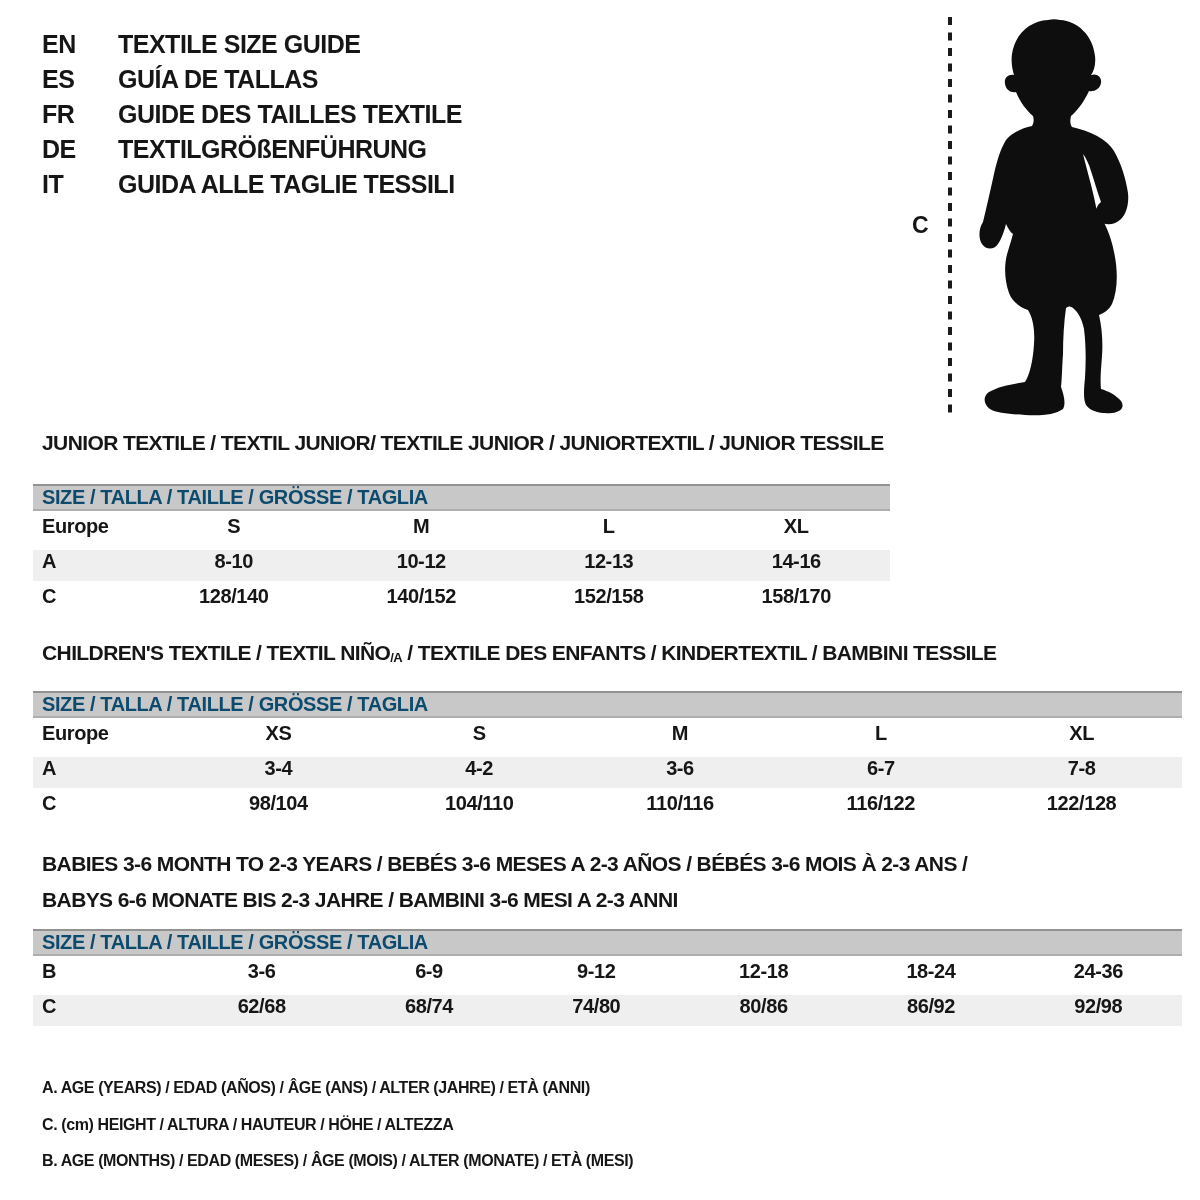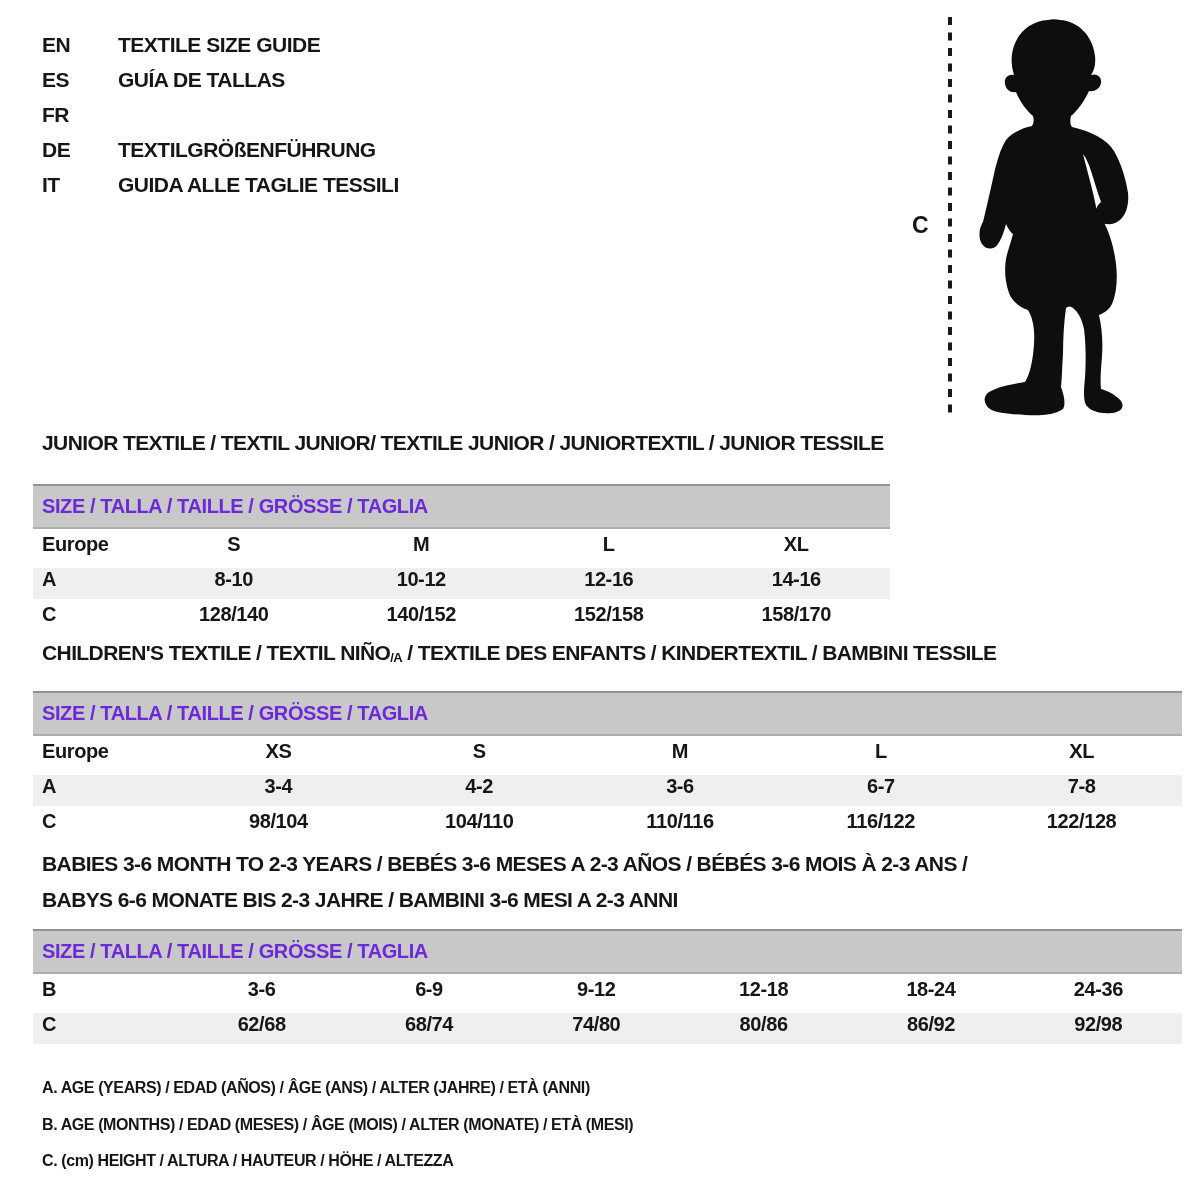--- a/index.html
+++ b/index.html
@@ -3,38 +3,38 @@
 <meta charset="utf-8">
 <style>
   html,body{margin:0;padding:0;}
   body{
     width:1200px;height:1200px;position:relative;background:#ffffff;
     font-family:"Liberation Sans",sans-serif;color:#161616;overflow:hidden;
   }
   .abs{position:absolute;}
   
   .lang-block{left:42px;top:27px;}
-  .lang-row{display:flex;line-height:35px;font-weight:bold;font-size:21px;letter-spacing:-0.5px;}
+  .lang-row{display:flex;line-height:35px;font-weight:bold;font-size:25px;letter-spacing:-0.5px;}
   .lang-code{width:76px;}
   
   .figure{left:890px;top:14px;width:280px;height:412px;}
   .figure svg{display:block;}
   .measure-label{position:absolute;left:22px;top:198px;font-size:23px;font-weight:bold;letter-spacing:-0.5px;}
   
   .sec-title{left:42px;font-weight:bold;font-size:21px;letter-spacing:-0.6px;white-space:nowrap;}
   .sec-title .subsz{font-size:13px;vertical-align:-2px;}
   .title-lines{line-height:36px;}
   
   .sizetable{left:33px;}
   .t-narrow{width:857px;}
   .t-wide{width:1149px;}
   .size-bar{
-    height:45px;background:#c8c8c8;border-top:2px solid #929292;border-bottom:2px solid #aeaeae;
+    height:27px;background:#c8c8c8;border-top:2px solid #929292;border-bottom:2px solid #aeaeae;
     display:flex;align-items:center;padding-left:9px;box-sizing:border-box;
-    font-weight:bold;font-size:20px;letter-spacing:-0.4px;color:#6d28d9;
+    font-weight:bold;font-size:20px;letter-spacing:-0.4px;color:#0c4a6e;
   }
   .trow{display:flex;height:31px;margin-top:4px;font-weight:bold;font-size:20px;letter-spacing:-0.4px;}
   .trow.shaded{background:#efefef;}
   .tlbl{padding-left:9px;box-sizing:border-box;}
   .t-narrow .tlbl{width:107px;}
   .t-wide .tlbl{width:145px;}
   .tval{flex:1;text-align:center;}
   
   .legend{left:42px;top:1070px;font-weight:bold;font-size:16px;letter-spacing:-0.4px;line-height:36.5px;white-space:nowrap;}
 </style>
@@ -45,20 +45,21 @@
   <div class="lang-row">
     <span class="lang-code">EN</span>
     <span class="lang-title">TEXTILE SIZE GUIDE</span>
   </div>
   <div class="lang-row">
     <span class="lang-code">ES</span>
     <span class="lang-title">GUÍA DE TALLAS</span>
   </div>
   <div class="lang-row">
     <span class="lang-code">FR</span>
+    <span class="lang-title">GUIDE DES TAILLES TEXTILE</span>
   </div>
   <div class="lang-row">
     <span class="lang-code">DE</span>
     <span class="lang-title">TEXTILGRÖßENFÜHRUNG</span>
   </div>
   <div class="lang-row">
     <span class="lang-code">IT</span>
     <span class="lang-title">GUIDA ALLE TAGLIE TESSILI</span>
   </div>
 </div>
@@ -134,21 +135,21 @@
     <div class="tlbl">Europe</div>
     <div class="tval">S</div>
     <div class="tval">M</div>
     <div class="tval">L</div>
     <div class="tval">XL</div>
   </div>
   <div class="trow shaded">
     <div class="tlbl">A</div>
     <div class="tval">8-10</div>
     <div class="tval">10-12</div>
-    <div class="tval">12-16</div>
+    <div class="tval">12-13</div>
     <div class="tval">14-16</div>
   </div>
   <div class="trow">
     <div class="tlbl">C</div>
     <div class="tval">128/140</div>
     <div class="tval">140/152</div>
     <div class="tval">152/158</div>
     <div class="tval">158/170</div>
   </div>
 </div>
@@ -207,15 +208,15 @@
     <div class="tval">68/74</div>
     <div class="tval">74/80</div>
     <div class="tval">80/86</div>
     <div class="tval">86/92</div>
     <div class="tval">92/98</div>
   </div>
 </div>
 
 <div class="abs legend">
   <div>A. AGE (YEARS) / EDAD (AÑOS) / ÂGE (ANS) / ALTER (JAHRE) / ETÀ (ANNI)</div>
+  <div>C. (cm) HEIGHT / ALTURA / HAUTEUR / HÖHE / ALTEZZA</div>
   <div>B. AGE (MONTHS) / EDAD (MESES) / ÂGE (MOIS) / ALTER (MONATE) / ETÀ (MESI)</div>
-  <div>C. (cm) HEIGHT / ALTURA / HAUTEUR / HÖHE / ALTEZZA</div>
 </div>
 
 </body></html>

